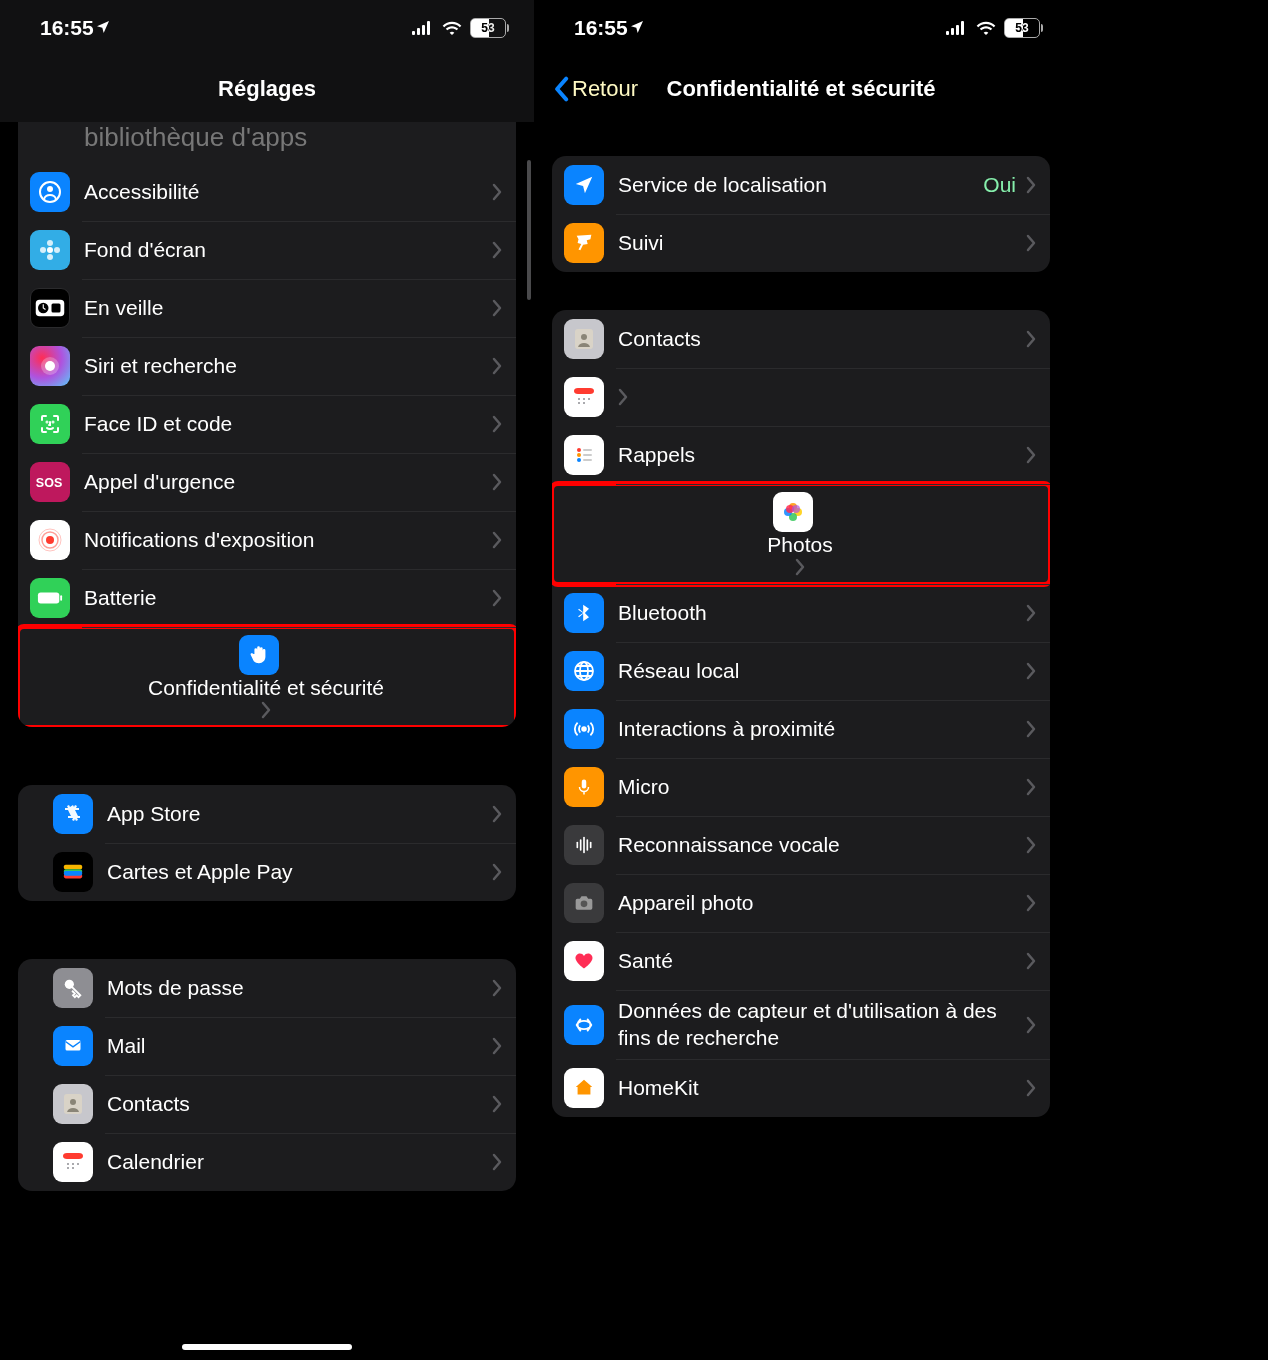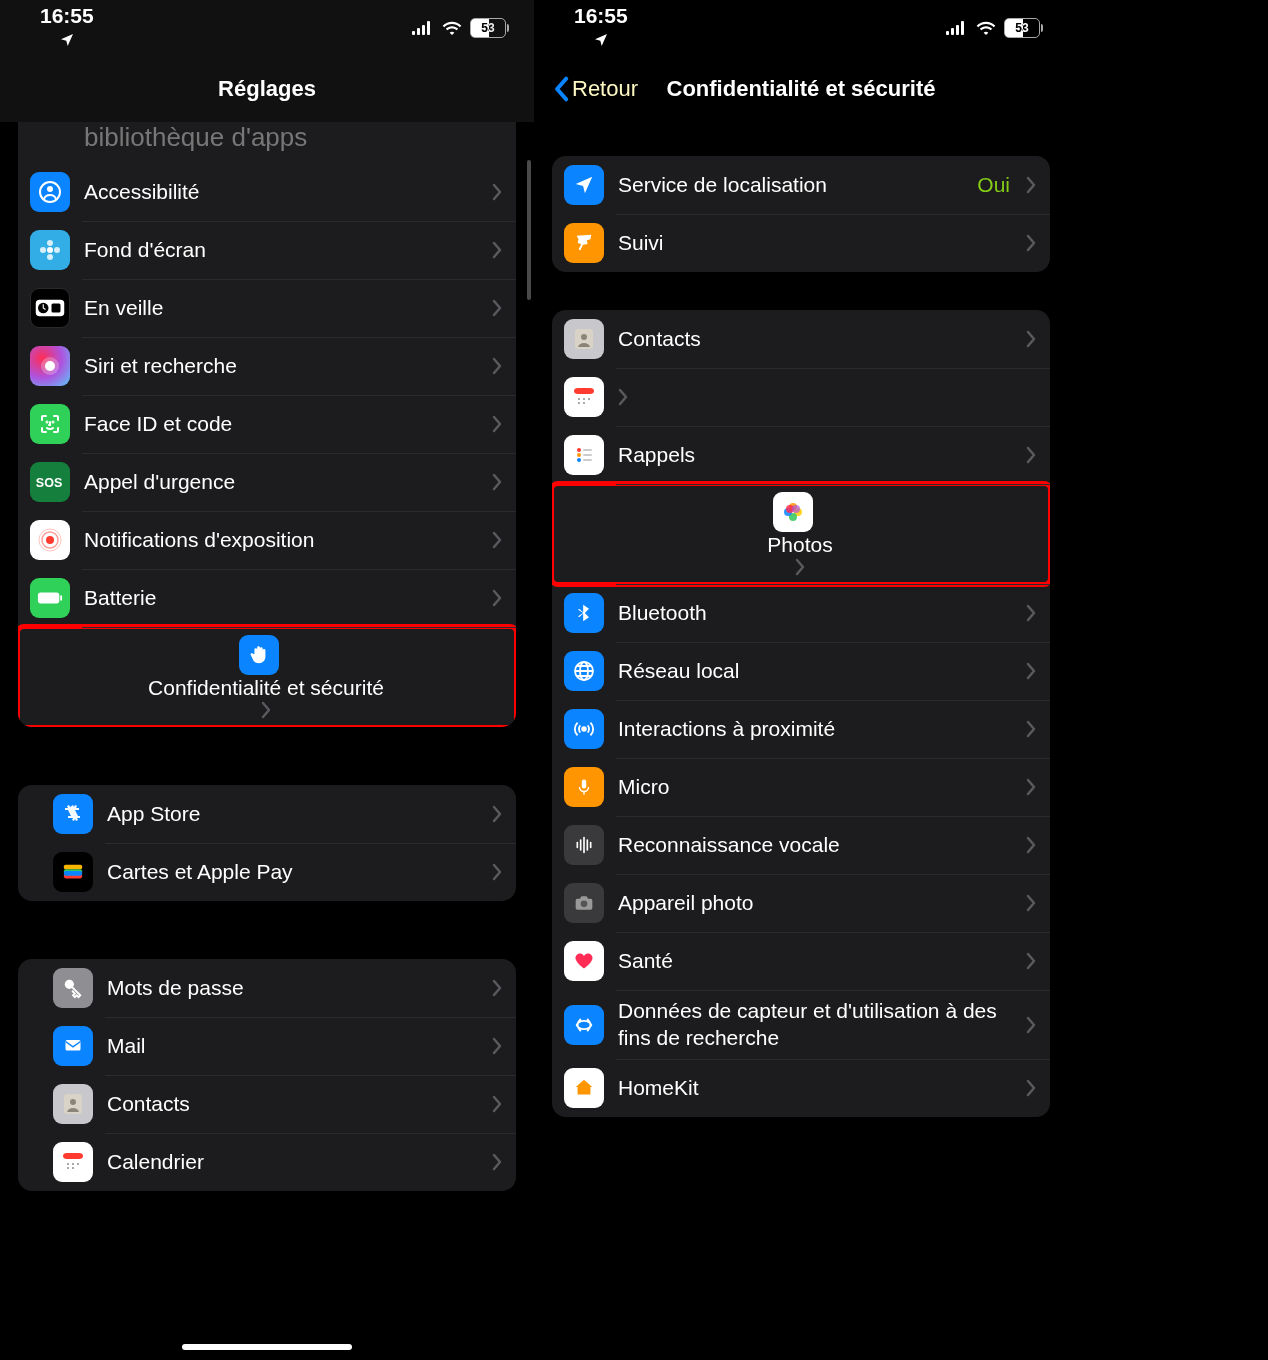--- a/index.html
+++ b/index.html
@@ -23,21 +23,21 @@
   .phone.right { width: 534px; margin-left: 0; }
   .status-bar {
     height: 56px;
     display: flex;
     align-items: center;
     justify-content: space-between;
     padding: 0 28px 0 40px;
     font-size: 21px;
     font-weight: 600;
   }
-  .status-left { display:flex; align-items:center; gap:1px;flex-direction:column; }
+  .status-left { display:flex; align-items:center; gap:1px; }
   .status-right { display:flex; align-items:center; gap:8px; }
   .battery-box {
     display:inline-flex; align-items:center; justify-content:center;
     width:36px; height:20px; border:1.5px solid #aaa; border-radius:5px;
     font-size:12px; font-weight:700; position:relative; color:#fff;
     background: linear-gradient(to right, #fff 53%, transparent 53%);
   }
   .battery-box::after{content:"";position:absolute;right:-4px;top:5px;width:2.5px;height:8px;background:#aaa;border-radius:0 2px 2px 0;}
   .battery-text{mix-blend-mode:difference;font-size:12px;}
   .nav-header {
@@ -75,21 +75,21 @@
     position:absolute; top:0; left:64px; right:0; height:1px;
     background:#2b2b2d;
   }
   .icon {
     width:40px; height:40px; border-radius:9px;
     flex:0 0 40px; margin-right:14px;
     display:flex; align-items:center; justify-content:center;
     font-size:22px; color:#fff;
   }
   .label { flex:1; font-size:21px; color:#fff; line-height:1.25; }
-  .value { color:#84cc16; font-size:21px; margin-right:16px; }
+  .value { color:#86efac; font-size:21px; margin-right:10px; }
   .chevron {
     color:#5a5a5e; flex:0 0 auto;
   }
   .chevron svg{width:10px;height:18px;display:block;}
   .highlight {
     outline: 5px solid #ff0000;
     outline-offset: -2px;
     border-radius:6px;
     flex-direction:column;
   }
@@ -101,21 +101,21 @@
     color:#777; font-size:26px; padding:0 0 10px 66px;
   }
   .scroll-indicator{
     position:absolute; right:3px; top:160px; width:4px; height:140px;
     background:#4a4a4c; border-radius:2px;
   }
   
   .bg-blue{background:#0a84ff;} .bg-cyan{background:#32ade6;}
   .bg-black{background:#000;border:1px solid #2b2b2d;}
   .bg-siri{background:radial-gradient(circle at 30% 30%,#ff2d55,#af52de 50%,#5ac8fa);}
-  .bg-green{background:#30d158;} .bg-red{background:#15803d;}
+  .bg-green{background:#30d158;} .bg-red{background:#be185d;}
   .bg-white{background:#fff;color:#ff3b30;}
   .bg-gray{background:#8e8e93;} .bg-graylight{background:#c7c7cc;}
   .bg-orange{background:#ff9500;} .bg-darkgray{background:#3a3a3c;}
   .bg-wallet{background:#000;}
   .center-title-left{font-size:22px;font-weight:600;}
 </style>
 </head>
 <body>
 
 <div class="phone left">

